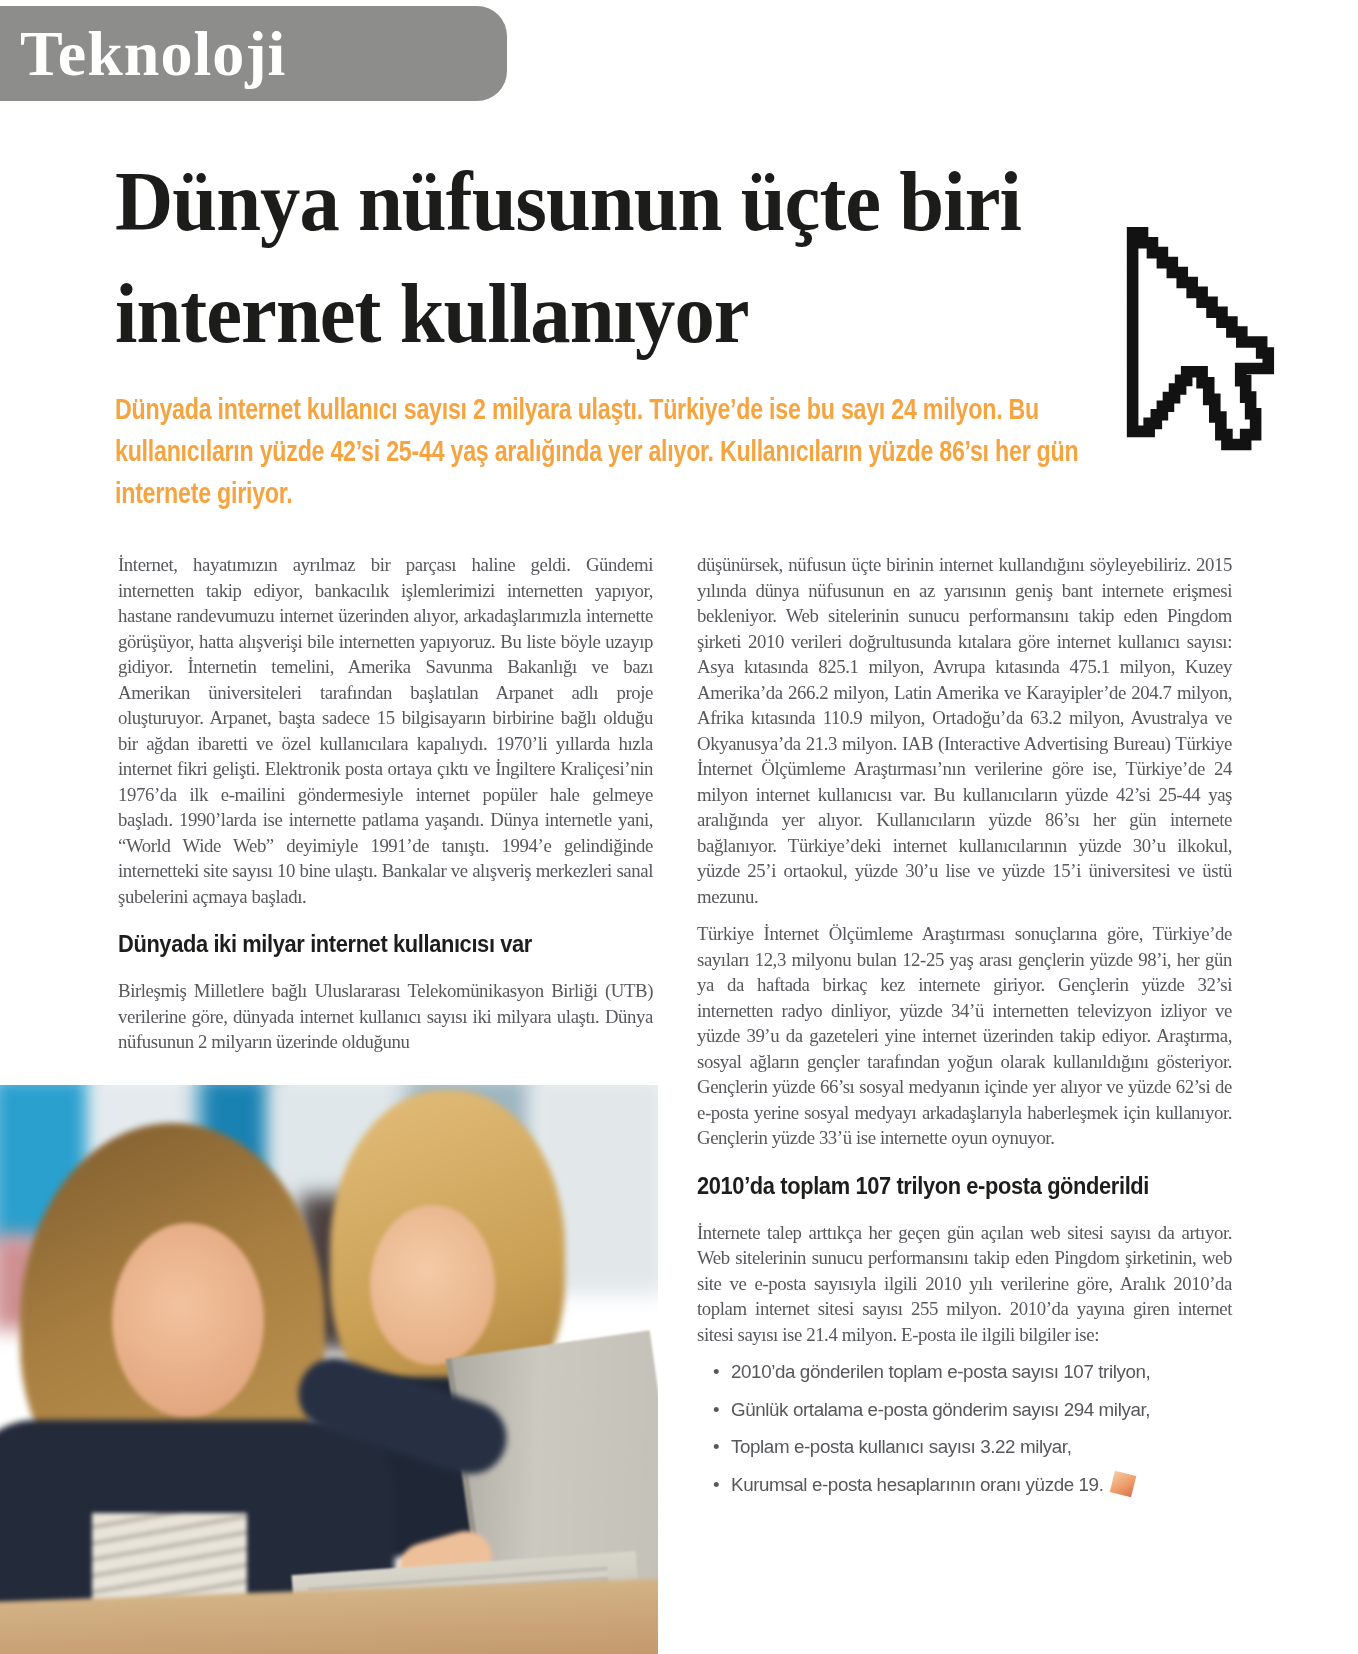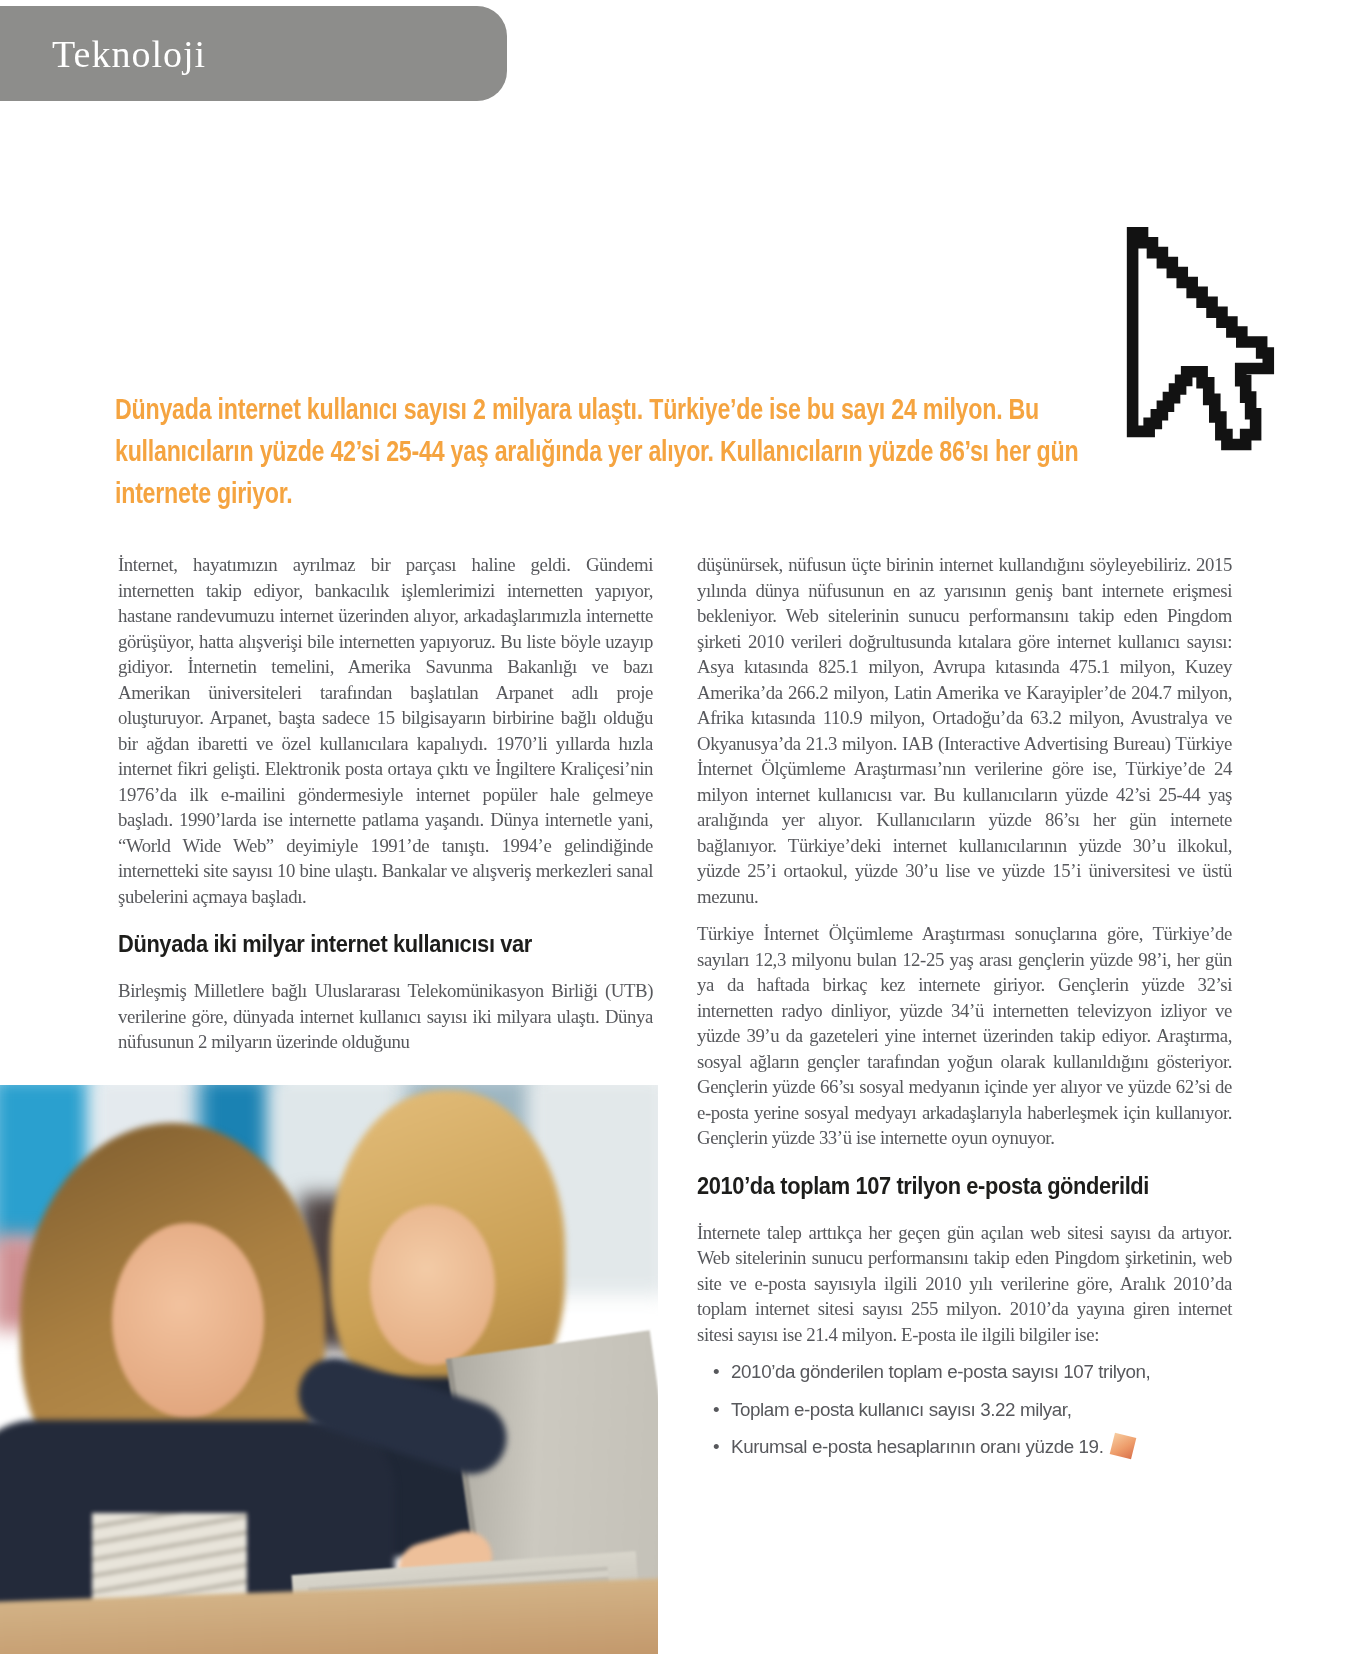--- a/index.html
+++ b/index.html
@@ -2,22 +2,22 @@
 <html lang="tr"><head>
 <meta charset="utf-8">
 <style>
   html,body{margin:0;padding:0;background:#ffffff;}
   .page{position:relative;width:1358px;height:1654px;background:#ffffff;overflow:hidden;
         font-family:"Liberation Sans",sans-serif;}
 
   
   .section-tab{position:absolute;left:0;top:6px;width:507px;height:95px;background:#8d8d8b;
                border-radius:0 30px 30px 0;display:flex;align-items:center;}
-  .section-tab span{font-family:"Liberation Serif",serif;font-weight:400;color:#ffffff;
-                    font-size:38px;margin-left:52px;letter-spacing:1px;}
+  .section-tab span{font-family:"Liberation Serif",serif;font-weight:700;color:#ffffff;
+                    font-size:64px;margin-left:20px;letter-spacing:1px;}
 
   
   .headline{position:absolute;left:115px;top:146px;margin:0;
             font-family:"Liberation Serif",serif;font-weight:700;color:#1c1c1a;
             font-size:84px;line-height:112px;letter-spacing:-1px;}
   .headline span{display:block;transform:scaleX(.96);transform-origin:left;}
 
   
   .cursor-wrap{position:absolute;left:1126px;top:224px;width:150px;height:236px;}
   .cursor-wrap svg{width:100%;height:100%;}
@@ -93,20 +93,24 @@
 </style>
 </head>
 <body>
 
 <div class="page">
 
   <div class="section-tab">
     <span>Teknoloji</span>
   </div>
 
+  <h1 class="headline">
+    <span>Dünya nüfusunun üçte biri</span>
+    <span>internet kullanıyor</span>
+  </h1>
 
   <div class="cursor-wrap">
     <svg viewBox="0 0 13.6 21" xmlns="http://www.w3.org/2000/svg">
       <path fill="#ffffff" stroke="#121212" stroke-width="1.05" stroke-linejoin="miter" d="M0.6,0.6
            h0.9 v0.9 h0.9 v0.9 h0.9 v0.9 h0.9 v0.9 h0.9 v0.9 h0.9 v0.9 h0.9 v0.9 h0.9 v0.9 h0.9 v0.9 h0.9 v0.9 h0.9 v0.9
            h1.8 v1.0 h0.6 v1.4
            h-2.5
            v1.1 h0.45 v1.5 h0.45 v1.5 h0.45 v1.9
            h-0.9 v0.9 h-1.7
            v-0.9 h-0.55 v-1.6 h-0.55 v-1.6 h-0.55 v-1.5 h-0.6 v-1.0 h-0.85
@@ -126,20 +130,21 @@
 
   <div class="col col-right">
     <p>düşünürsek, nüfusun üçte birinin internet kullandığını söyleyebiliriz. 2015 yılında dünya nüfusunun en az yarısının geniş bant internete erişmesi bekleniyor. Web sitelerinin sunucu performansını takip eden Pingdom şirketi 2010 verileri doğrultusunda kıtalara göre internet kullanıcı sayısı: Asya kıtasında 825.1 milyon, Avrupa kıtasında 475.1 milyon, Kuzey Amerika’da 266.2 milyon, Latin Amerika ve Karayipler’de 204.7 milyon, Afrika kıtasında 110.9 milyon, Ortadoğu’da 63.2 milyon, Avustralya ve Okyanusya’da 21.3 milyon. IAB (Interactive Advertising Bureau) Türkiye İnternet Ölçümleme Araştırması’nın verilerine göre ise, Türkiye’de 24 milyon internet kullanıcısı var. Bu kullanıcıların yüzde 42’si 25-44 yaş aralığında yer alıyor. Kullanıcıların yüzde 86’sı her gün internete bağlanıyor. Türkiye’deki internet kullanıcılarının yüzde 30’u ilkokul, yüzde 25’i ortaokul, yüzde 30’u lise ve yüzde 15’i üniversitesi ve üstü mezunu.</p>
     <div class="gap"></div>
     <p>Türkiye İnternet Ölçümleme Araştırması sonuçlarına göre, Türkiye’de sayıları 12,3 milyonu bulan 12-25 yaş arası gençlerin yüzde 98’i, her gün ya da haftada birkaç kez internete giriyor. Gençlerin yüzde 32’si internetten radyo dinliyor, yüzde 34’ü internetten televizyon izliyor ve yüzde 39’u da gazeteleri yine internet üzerinden takip ediyor. Araştırma, sosyal ağların gençler tarafından yoğun olarak kullanıldığını gösteriyor. Gençlerin yüzde 66’sı sosyal medyanın içinde yer alıyor ve yüzde 62’si de e-posta yerine sosyal medyayı arkadaşlarıyla haberleşmek için kullanıyor. Gençlerin yüzde 33’ü ise internette oyun oynuyor.</p>
     <h2>2010’da toplam 107 trilyon e-posta gönderildi</h2>
     <p>İnternete talep arttıkça her geçen gün açılan web sitesi sayısı da artıyor. Web sitelerinin sunucu performansını takip eden Pingdom şirketinin, web site ve e-posta sayısıyla ilgili 2010 yılı verilerine göre, Aralık 2010’da toplam internet sitesi sayısı 255 milyon. 2010’da yayına giren internet sitesi sayısı ise 21.4 milyon. E-posta ile ilgili bilgiler ise:</p>
     <ul class="bullets">
 
     <li><span>2010’da gönderilen toplam e-posta sayısı 107 trilyon,</span></li>
+        <li><span>Günlük ortalama e-posta gönderim sayısı 294 milyar,</span></li>
         <li><span>Toplam e-posta kullanıcı sayısı 3.22 milyar,</span></li>
         <li><span>Kurumsal e-posta hesaplarının oranı yüzde 19.</span><span class="end-diamond"></span></li>
       </ul>
   </div>
 
   <div class="photo">
     <div class="blur b1"></div>
     <div class="blur b2"></div>
     <div class="blur b3"></div>
     <div class="blur b4"></div>

